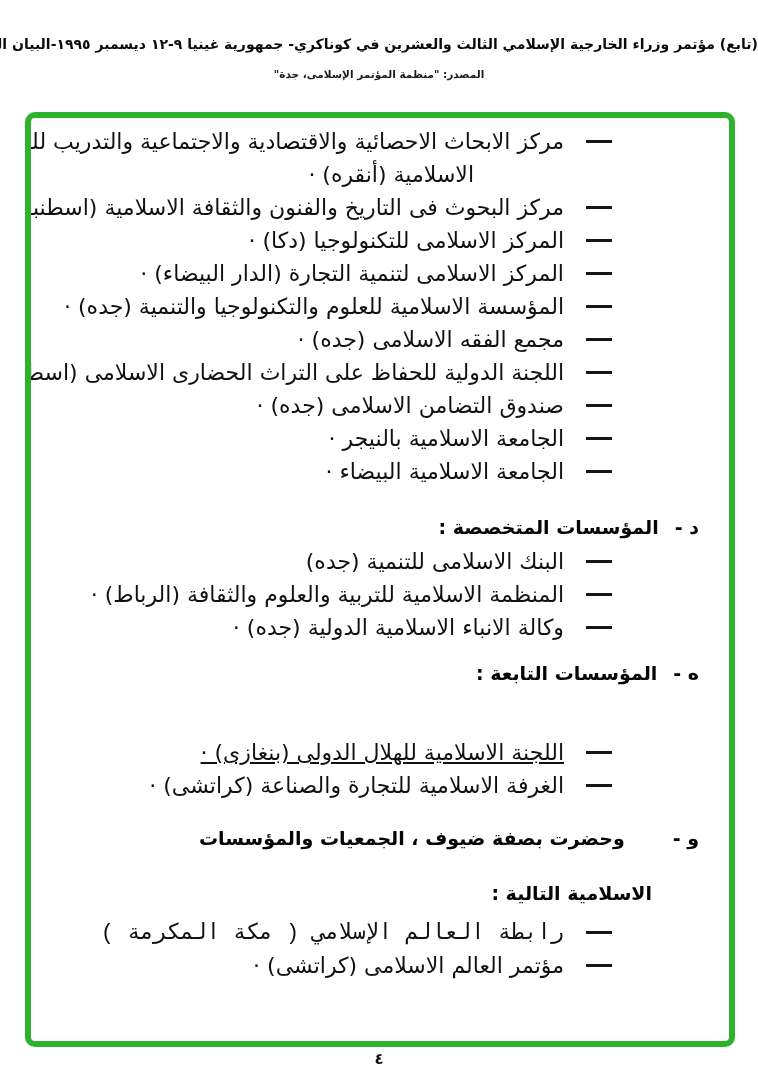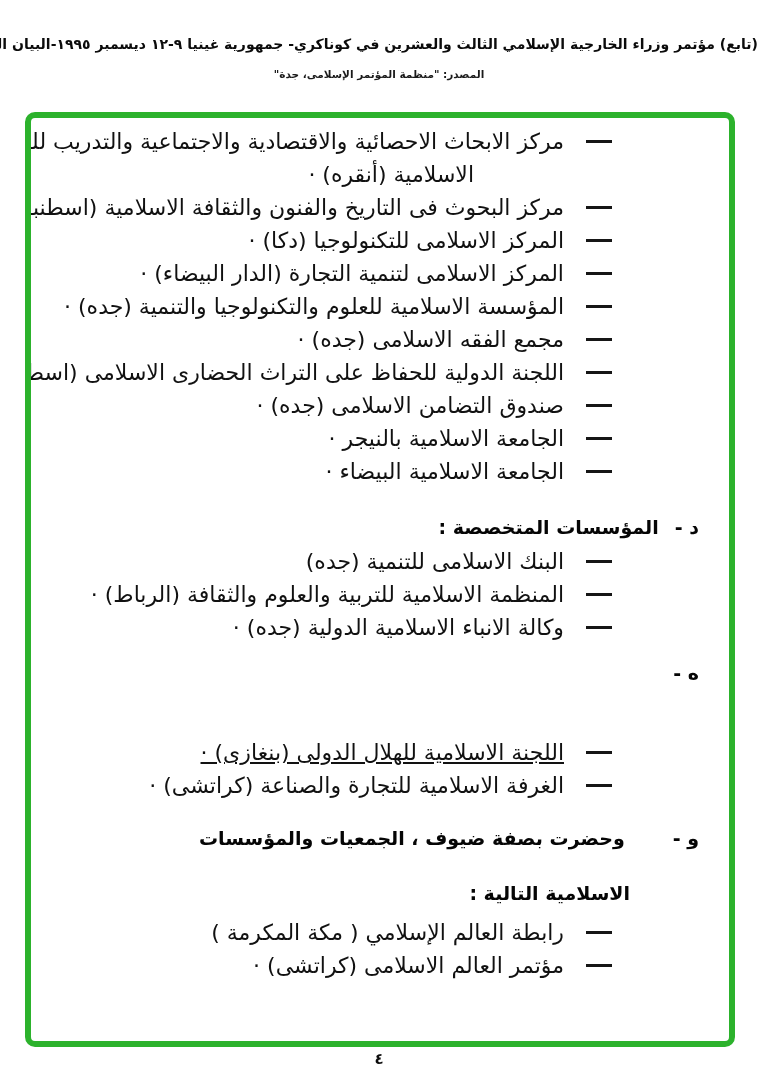--- a/index.html
+++ b/index.html
@@ -58,27 +58,27 @@
   .row.cont .itext { margin-right:0; }
   .hrow {
     display:flex; align-items:center;
     height:36px;
     padding-right:30px;
     font-weight:bold; font-size:19px;
     color:#050505;
   }
   .hrow .htitle { margin-right:16px; white-space:nowrap; }
   .hrow.guests .htitle { margin-right:48px; }
-  .hrow.cont2 { padding-right:99px; }
+  .hrow.cont2 { padding-right:77px; }
   #heading-d { margin-top:21px; }
   #heading-h { margin-top:11px; }
   #e-first   { margin-top:45px;text-decoration:underline; }
   #heading-w { margin-top:18px; }
   #guests-cont { margin-top:19px; }
-  #f-first   { margin-top:5px; }
+  #f-first   { margin-top:5px;font-family:Liberation Mono, monospace; }
   .page-num {
     position:absolute; top:1050px; left:0; right:0;
     text-align:center;
     font-weight:bold; font-size:15px;
     color:#0b0b0b;
   }
 </style>
 </head>
 <body>
 
@@ -145,20 +145,21 @@
       <span class="dash"></span>
       <span class="itext">المنظمة الاسلامية للتربية والعلوم والثقافة (الرباط) ·</span>
     </div>
     <div class="row">
       <span class="dash"></span>
       <span class="itext">وكالة الانباء الاسلامية الدولية (جده) ·</span>
     </div>
 
     <div class="hrow" id="heading-h">
       <span class="hletter">ه -</span>
+      <span class="htitle">المؤسسات التابعة :</span>
     </div>
     <div class="row" id="e-first">
       <span class="dash"></span>
       <span class="itext">اللجنة الاسلامية للهلال الدولى (بنغازى) ·</span>
     </div>
     <div class="row">
       <span class="dash"></span>
       <span class="itext">الغرفة الاسلامية للتجارة والصناعة (كراتشى) ·</span>
     </div>
 

